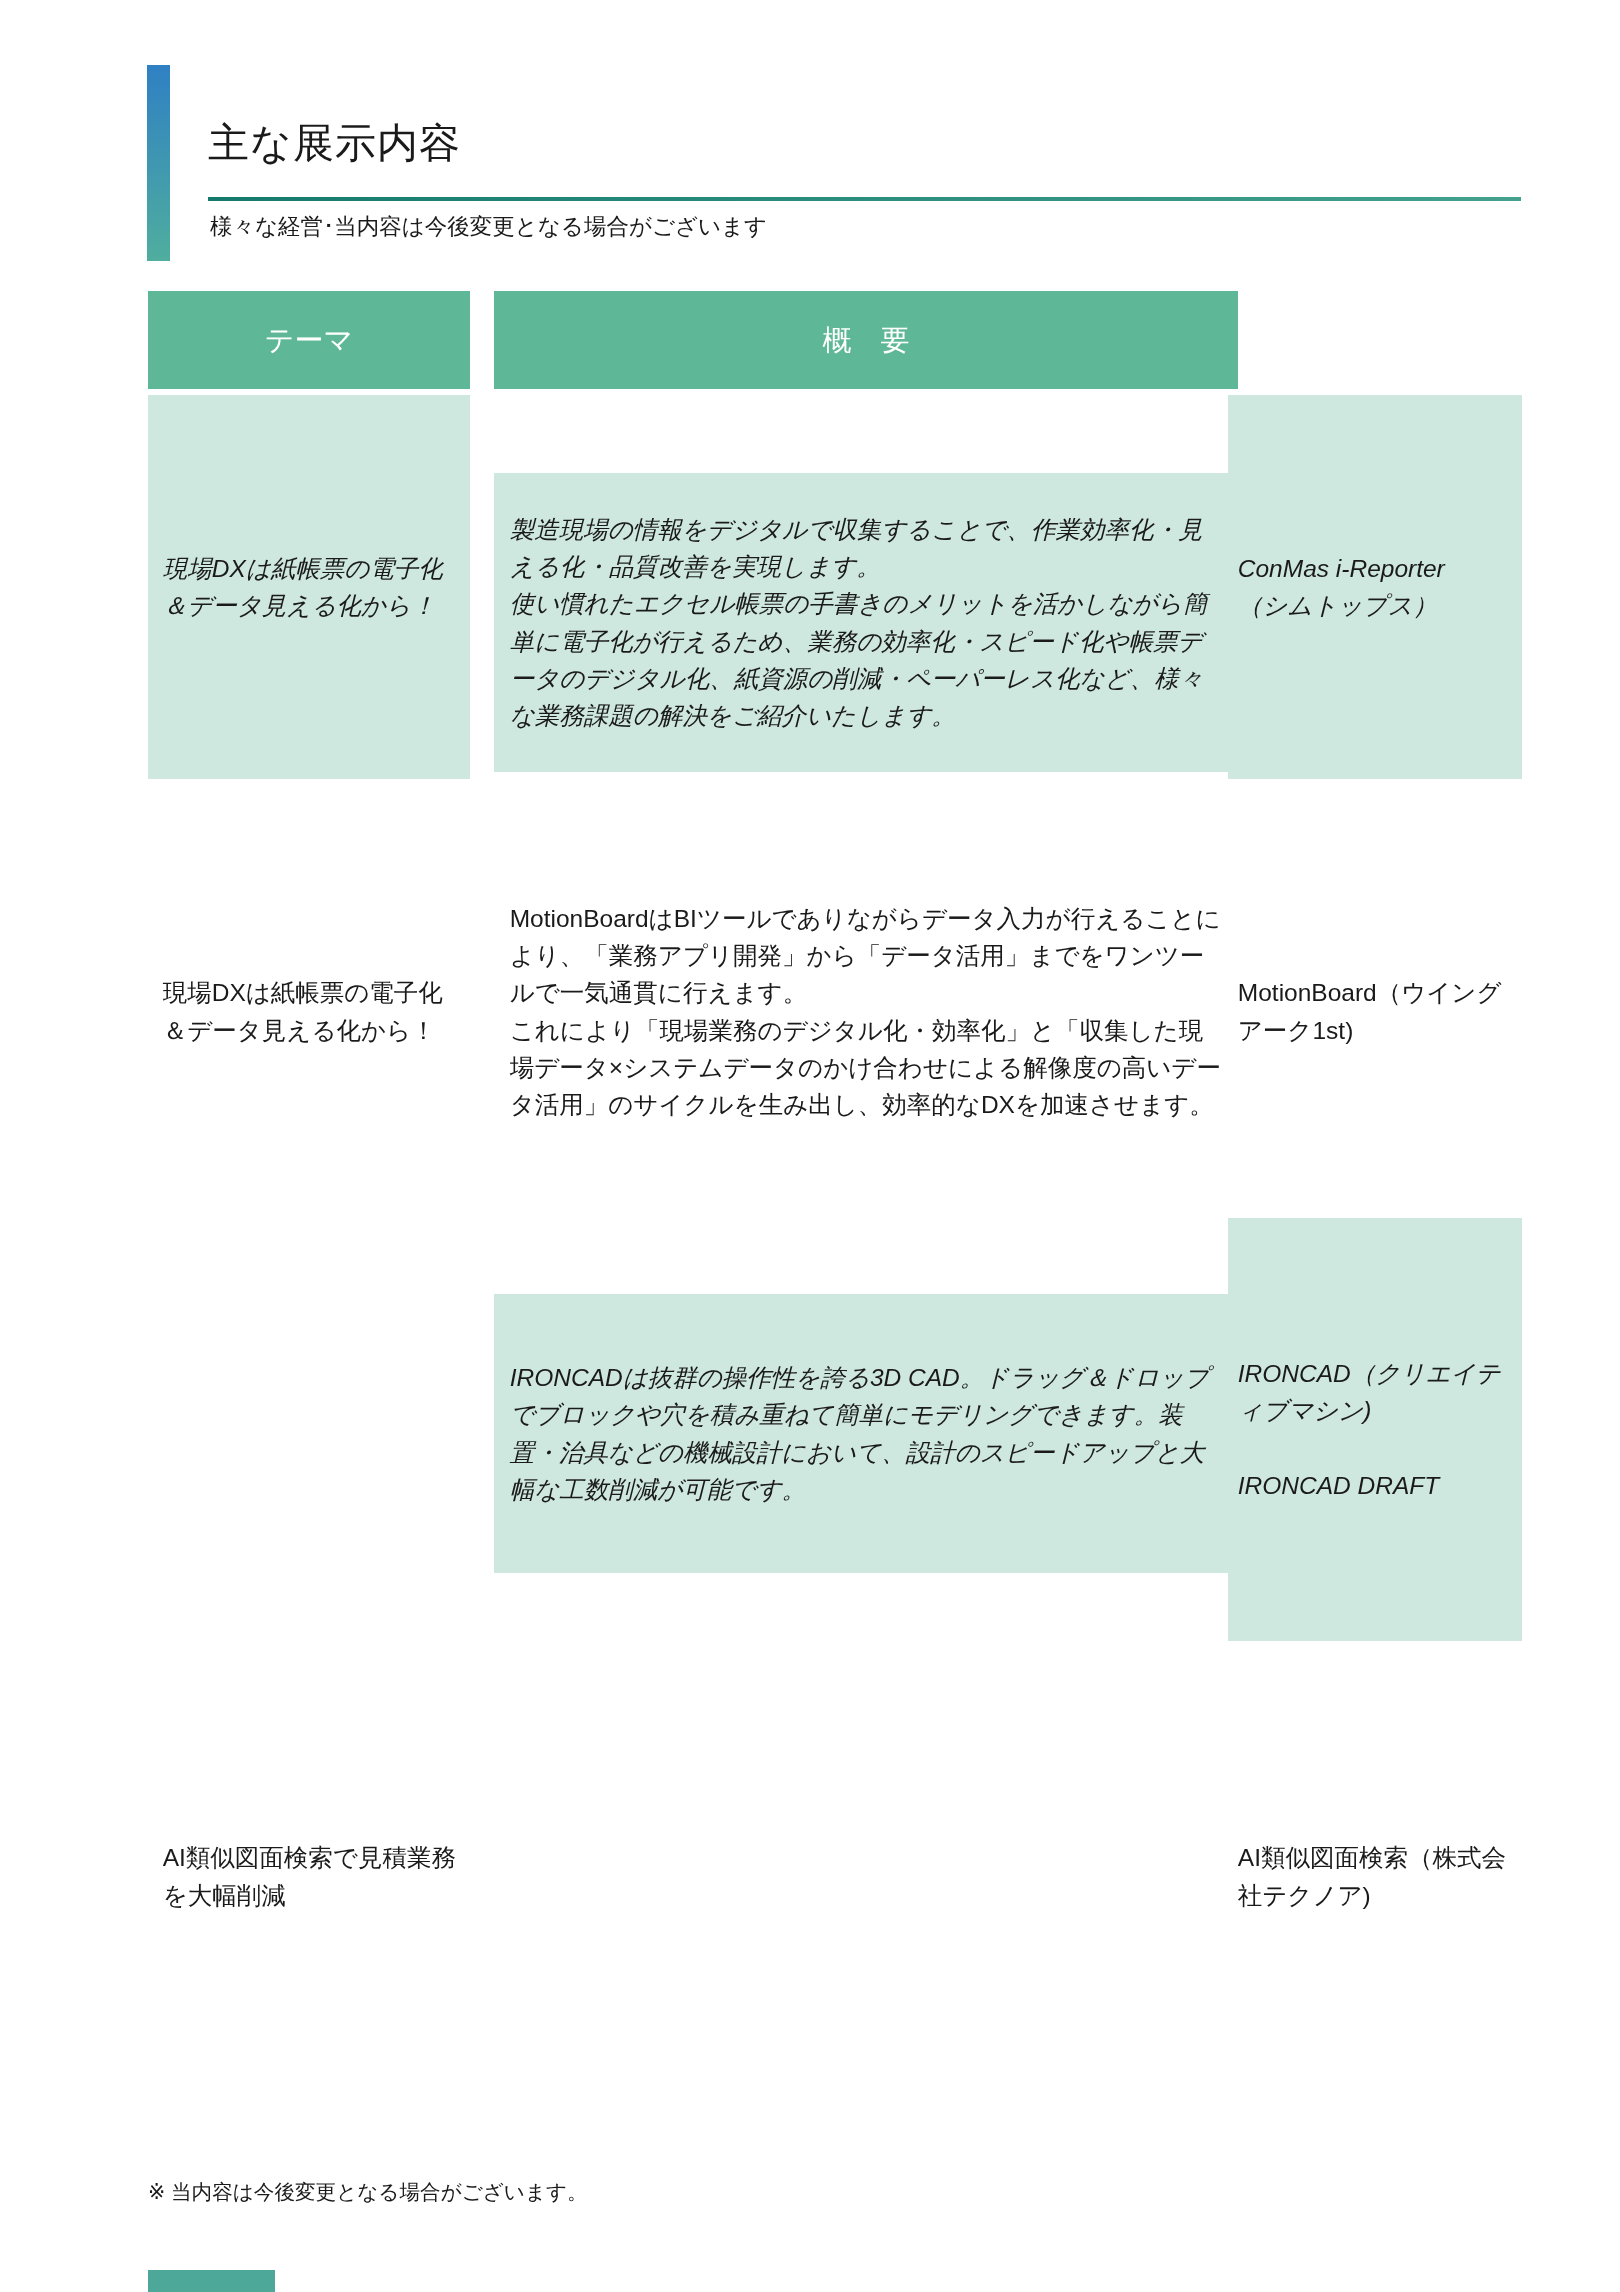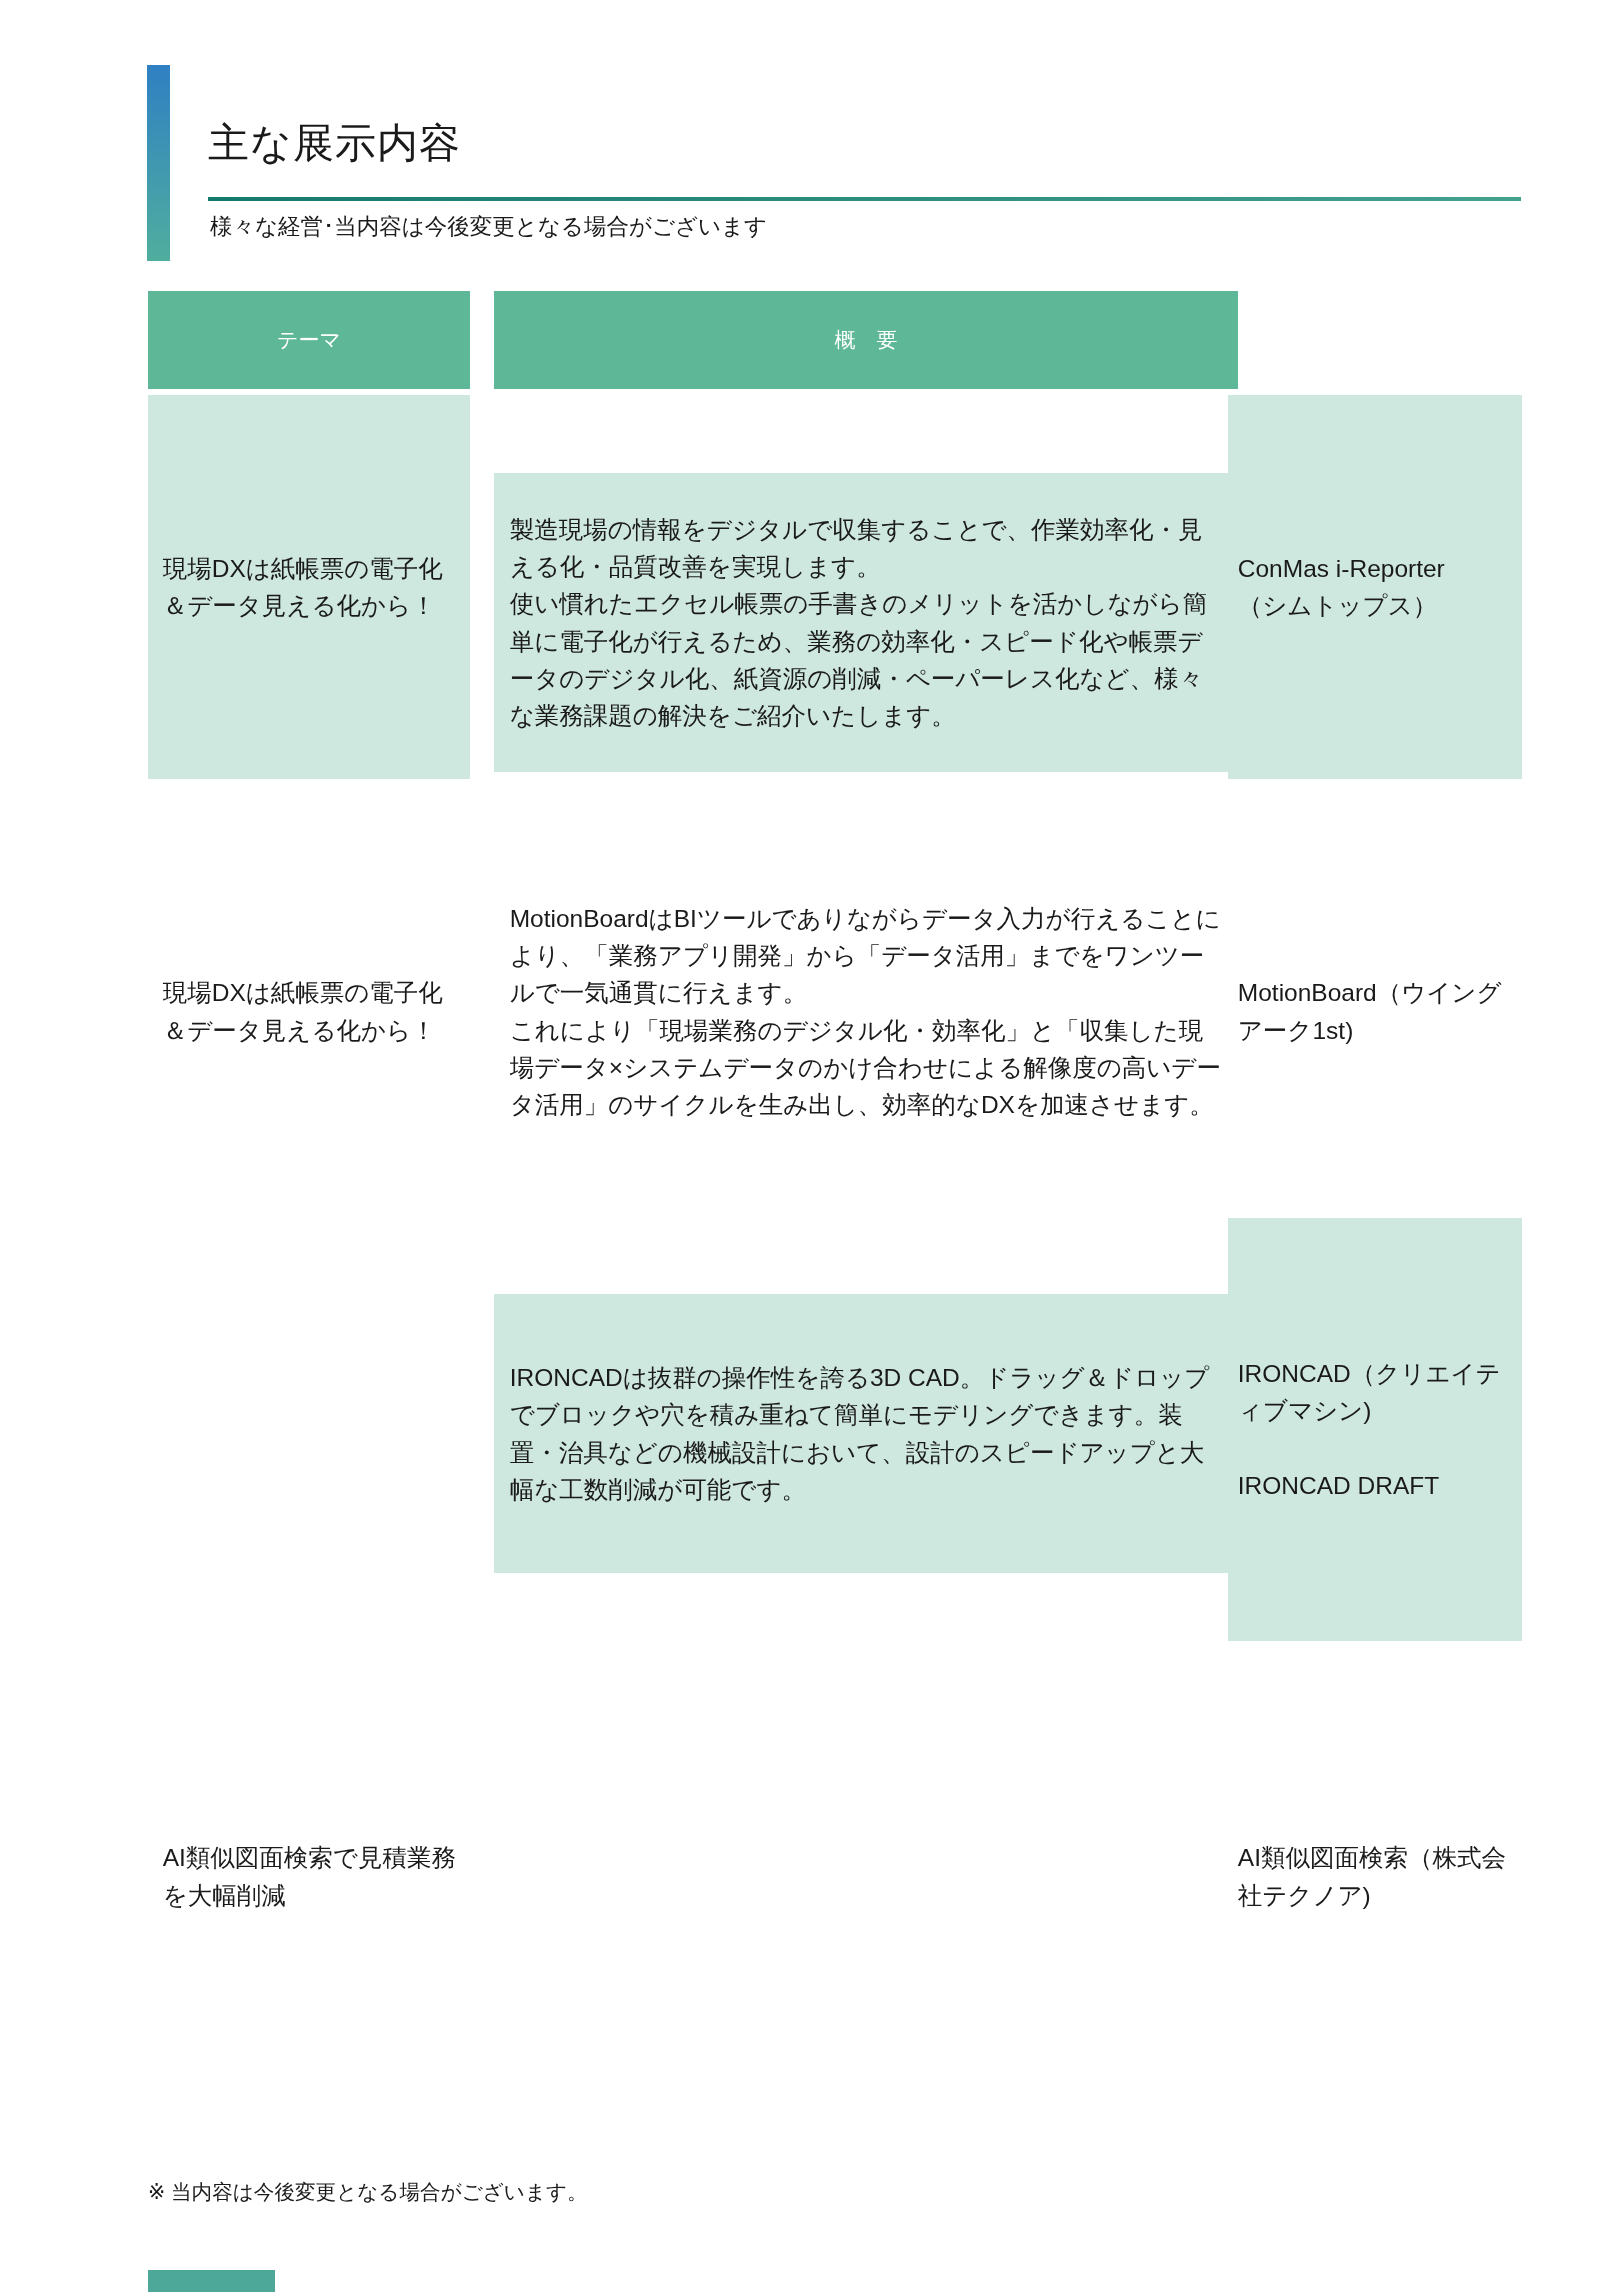--- a/index.html
+++ b/index.html
@@ -31,25 +31,25 @@
     font-size:22.5px;color:#1a1a1a;
   }
 
   
   .cell{
     position:absolute;box-sizing:border-box;
     display:flex;align-items:center;
     font-size:24.5px;line-height:1.52;color:#1a1a1a;
   }
   .cell .txt{white-space:pre-line;}
-  .green{background:#cee7df;}
+  .green{background:#cee7df;font-style:italic;}
   .hcell{
     background:#5eb897;color:#ffffff;
     justify-content:center;text-align:center;
-    font-size:21px;
+    font-size:29px;
   }
   
   .c1{left:124px;width:322px;padding:7.8px 11.8px 7.8px 14.7px;}
   .c2{left:470px;width:744px;padding:7.8px 15.7px;}
   .c3{left:1204px;width:294px;padding:7.8px 7.8px 7.8px 9.8px;}
   
   .hrow{top:291px;height:98px;padding:0;}
   .r1t{top:395px;height:384px;}
   .r1o{top:473px;height:299px;}
   .r2{top:833px;height:357px;}

